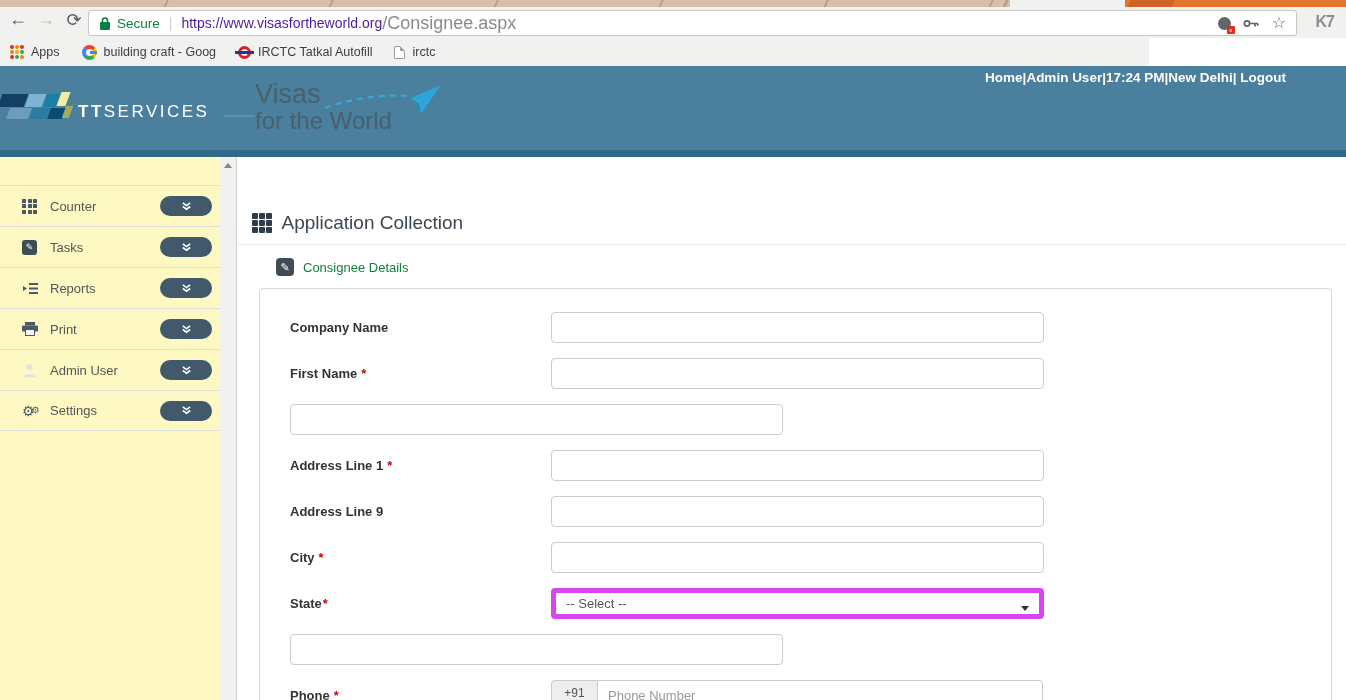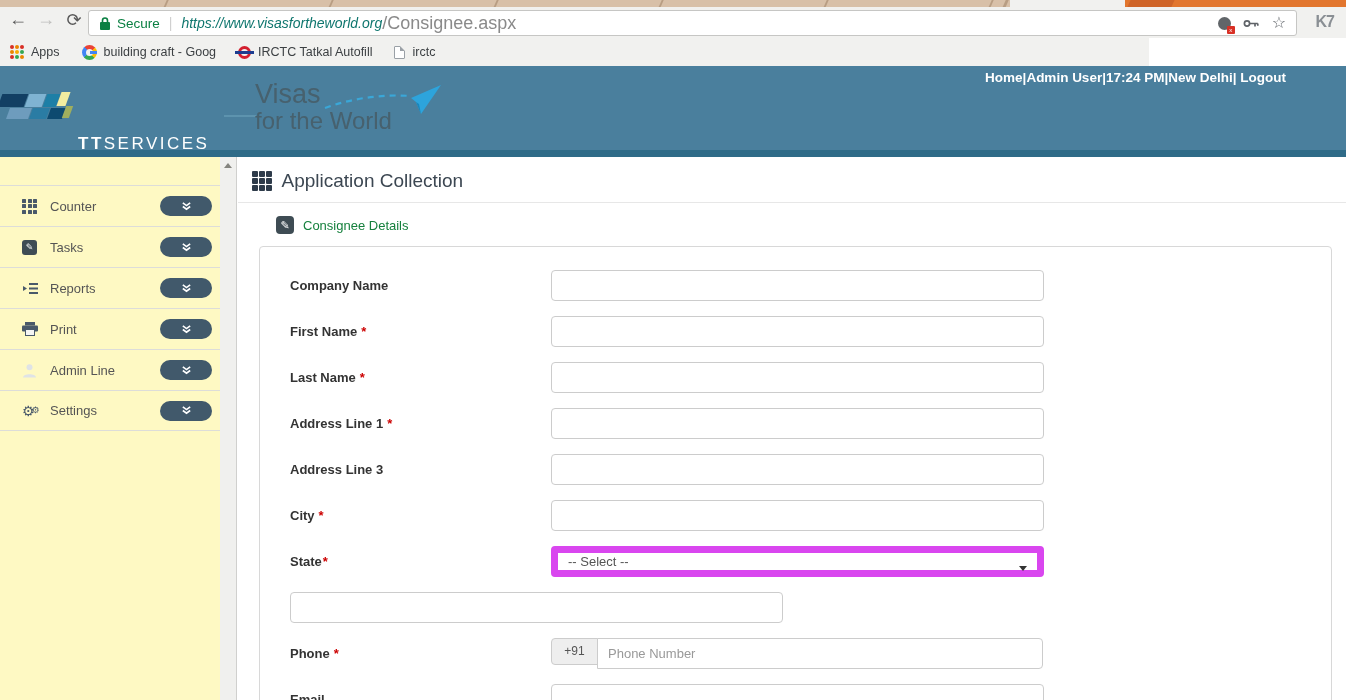--- a/index.html
+++ b/index.html
@@ -15,21 +15,21 @@
   .tab-orange-dark { position:absolute; left:4px; top:0; width:44px; height:7px; background:#cf6428; transform:skewX(-24deg); }
 
   
   .toolbar { position:absolute; left:0; top:7px; width:1346px; height:31px; background:#f1f1ef; }
   .navbtn { position:absolute; top:2px; font-size:18px; color:#5a5a5a; width:24px; text-align:center; cursor:pointer; }
   .navbtn.fwd { color:#bfbfbd; }
   .addressbar { position:absolute; left:88px; top:3px; width:1209px; height:26px; background:#fff;
                 border:1px solid #c6c6c4; border-radius:3px; display:flex; align-items:center; padding:0 10px; }
   .secure-label { color:#0b8043; font-size:13.5px; margin-left:6px; }
   .url-div { color:#d0d0d0; margin:0 9px; font-size:14px; }
-  .url-domain { color:#0f766e; font-size:14px;font-style:italic; }
+  .url-domain { color:#4c1d95; font-size:14px; }
   .url-path { color:#8a8a8a; font-size:18px; }
   .bar-right { margin-left:auto; display:flex; align-items:center; gap:12px; }
   .ext-shield { position:relative; width:13px; height:13px; border-radius:50%; background:#616569; }
   .ext-shield .badge { position:absolute; right:-4px; bottom:-4px; width:8px; height:8px; background:#d93025;
                        color:#fff; font-size:6px; line-height:8px; text-align:center; border-radius:1px; }
   .star-icon { font-size:16px; color:#5f6368; line-height:16px; }
   .k7-logo { position:absolute; right:12px; top:6px; font-size:16px; font-weight:bold; color:#8a8f94; letter-spacing:-1px; }
 
   
   .bookmarks { position:absolute; left:0; top:38px; width:1149px; height:28px; background:#f1f1ef;
@@ -50,21 +50,21 @@
   .doc-icon { position:relative; width:11px; height:13px; border:1.3px solid #9aa0a6; border-radius:1px; background:#fff; }
   .doc-icon::after { content:""; position:absolute; right:-1px; top:-1px; border-style:solid; border-width:0 5px 5px 0;
                      border-color:#f1f1ef #f1f1ef #9aa0a6 #9aa0a6; }
 
   
   .site-header { position:absolute; left:0; top:66px; width:1346px; height:84px; background:#4a7f9d; overflow:hidden; }
   .header-band { position:absolute; left:0; top:150px; width:1346px; height:7px; background:#2f6b88; }
   .header-nav { position:absolute; top:4px; right:60px; color:#fff; font-size:13.5px; font-weight:bold; cursor:pointer; }
   .ttlogo { position:absolute; left:0; top:20px; width:230px; height:48px; }
   .ttlogo .sh { position:absolute; transform:skewX(-20deg); }
-  .tt-text { position:absolute; left:78px; top:16px; color:#fff; font-size:17px; letter-spacing:2.5px; white-space:nowrap;margin-top:32px; }
+  .tt-text { position:absolute; left:78px; top:16px; color:#fff; font-size:17px; letter-spacing:2.5px; white-space:nowrap; }
   .tt-text b { font-weight:bold; }
   .hline { position:absolute; left:224px; top:49px; width:32px; height:2px; background:#5d93ae; }
   .visas { position:absolute; left:255px; top:14px; color:#47616e; line-height:1.05; }
   .visas .l1 { font-size:27px; }
   .visas .l2 { font-size:24px; }
   .plane-svg { position:absolute; left:323px; top:18px; }
 
   
   .sidebar { position:absolute; left:0; top:157px; width:220px; bottom:0; background:#fef9c3; }
   .side-blank { height:28px; }
@@ -81,38 +81,38 @@
   .gearwrap { font-size:14px; color:#49596a; line-height:1; }
   .gearwrap .g2 { font-size:9px; margin-left:-3px; vertical-align:top; }
 
   
   .side-scroll { position:absolute; left:220px; top:157px; width:17px; bottom:0; background:#f0f0ee; border-right:1px solid #d0d0ce; }
   .scroll-up { height:17px; display:flex; align-items:center; justify-content:center; cursor:pointer; }
   .tri-up { width:0; height:0; border-left:4px solid transparent; border-right:4px solid transparent; border-bottom:5px solid #85857f; }
 
   
   .main { position:absolute; left:238px; top:157px; right:0; bottom:0; background:#fff; }
-  .page-title-row { display:flex; align-items:center; gap:10px; padding:13px 8px 0 14px; }
+  .page-title-row { display:flex; align-items:center; gap:10px; padding:13px 8px 0 14px;margin-top:42px; }
   .grid9-lg { display:grid; grid-template-columns:repeat(3,5.5px); grid-gap:1.5px; }
   .grid9-lg i { width:5.5px; height:5.5px; background:#2e3b4a; border-radius:1px; }
   .page-title { font-size:19px; color:#3c4752; }
   .title-sep { margin-top:10px; border-bottom:1px solid #e7e7e7; }
   .section-row { display:flex; align-items:center; gap:9px; margin:13px 0 0 38px; }
   .sq-pencil-lg { width:18px; height:18px; background:#3e4c54; border-radius:4px; color:#fff; font-size:11px;
                   display:flex; align-items:center; justify-content:center; }
   .section-title { font-size:13px; color:#15803d; }
   .panel { margin:12px 14px 0 21px; border:1px solid #d8d8d8; border-radius:4px; height:520px; padding-top:15px; background:#fff; }
   .frow { height:46px; display:flex; align-items:center; padding-left:30px; }
   .flabel { width:261px; font-size:13px; font-weight:bold; color:#333; }
   .star { color:#c00; margin-left:4px; font-weight:bold; }
   .no-gap .star { margin-left:1px; }
   .finput { width:493px; height:31px; border:1px solid #ccc; border-radius:4px; font-size:13px; padding:0 10px;
             font-family:"Liberation Sans",sans-serif; color:#333; outline:none; }
   .finput::placeholder { color:#999; }
-  .fselect { position:relative; width:493px; height:31px; border:7px solid #d946ef; border-radius:4px; background:#fff;
+  .fselect { position:relative; width:493px; height:31px; border:5px solid #d946ef; border-radius:4px; background:#fff;
              display:flex; align-items:center; padding:0 10px; font-size:13px; color:#555; cursor:pointer; }
   .caret { position:absolute; right:10px; top:13px; width:0; height:0;
            border-left:4px solid transparent; border-right:4px solid transparent; border-top:5px solid #333; }
   .phone-group { display:flex; width:493px; }
   .addon { width:47px; height:27px; background:#eee; border:1px solid #ccc; border-radius:4px 0 0 4px;
            display:flex; align-items:center; justify-content:center; font-size:12px; color:#555; }
   .phone-group .finput { width:446px; border-radius:0 4px 4px 0; margin-left:-1px; }
 </style>
 </head>
 <body>
@@ -287,21 +287,21 @@
     </span>
   </div>
 
   <div class="side-item">
     <span class="side-icon">
       <svg width="15" height="15" viewBox="0 0 15 15">
           <circle cx="7.5" cy="4.2" r="3" fill="#dfe3e6"></circle>
           <path d="M1 14.5c0-4.5 13-4.5 13 0z" fill="#dfe3e6"></path>
         </svg>
     </span>
-    <span class="side-label">Admin Line</span>
+    <span class="side-label">Admin User</span>
     <span class="pill">
       <svg width="11" height="11" viewBox="0 0 12 12">
           <path d="M2 2l4 3 4-3M2 6l4 3 4-3" fill="none" stroke="#fff" stroke-width="1.8"></path>
         </svg>
     </span>
   </div>
 
   <div class="side-item">
     <span class="side-icon gearwrap">
         <span>⚙</span>
@@ -350,31 +350,30 @@
       <div class="flabel"><span>Company Name</span><span class="star"></span></div>
       <input class="finput" type="text" value="" style="">
     </div>
 
     <div class="frow">
       <div class="flabel"><span>First Name</span><span class="star">*</span></div>
       <input class="finput" type="text" value="" style="">
     </div>
 
     <div class="frow">
-      <div class="flabel"><span>Last Name</span><span class="star">*</span></div>
       <input class="finput" type="text" value="" style="">
     </div>
 
     <div class="frow">
       <div class="flabel"><span>Address Line 1</span><span class="star">*</span></div>
       <input class="finput" type="text" value="" style="">
     </div>
 
     <div class="frow">
-      <div class="flabel"><span>Address Line 3</span><span class="star"></span></div>
+      <div class="flabel"><span>Address Line 9</span><span class="star"></span></div>
       <input class="finput" type="text" value="" style="">
     </div>
 
     <div class="frow">
       <div class="flabel"><span>City</span><span class="star">*</span></div>
       <input class="finput" type="text" value="" style="">
     </div>
 
     <div class="frow no-gap">
       <div class="flabel"><span>State</span><span class="star">*</span></div>

